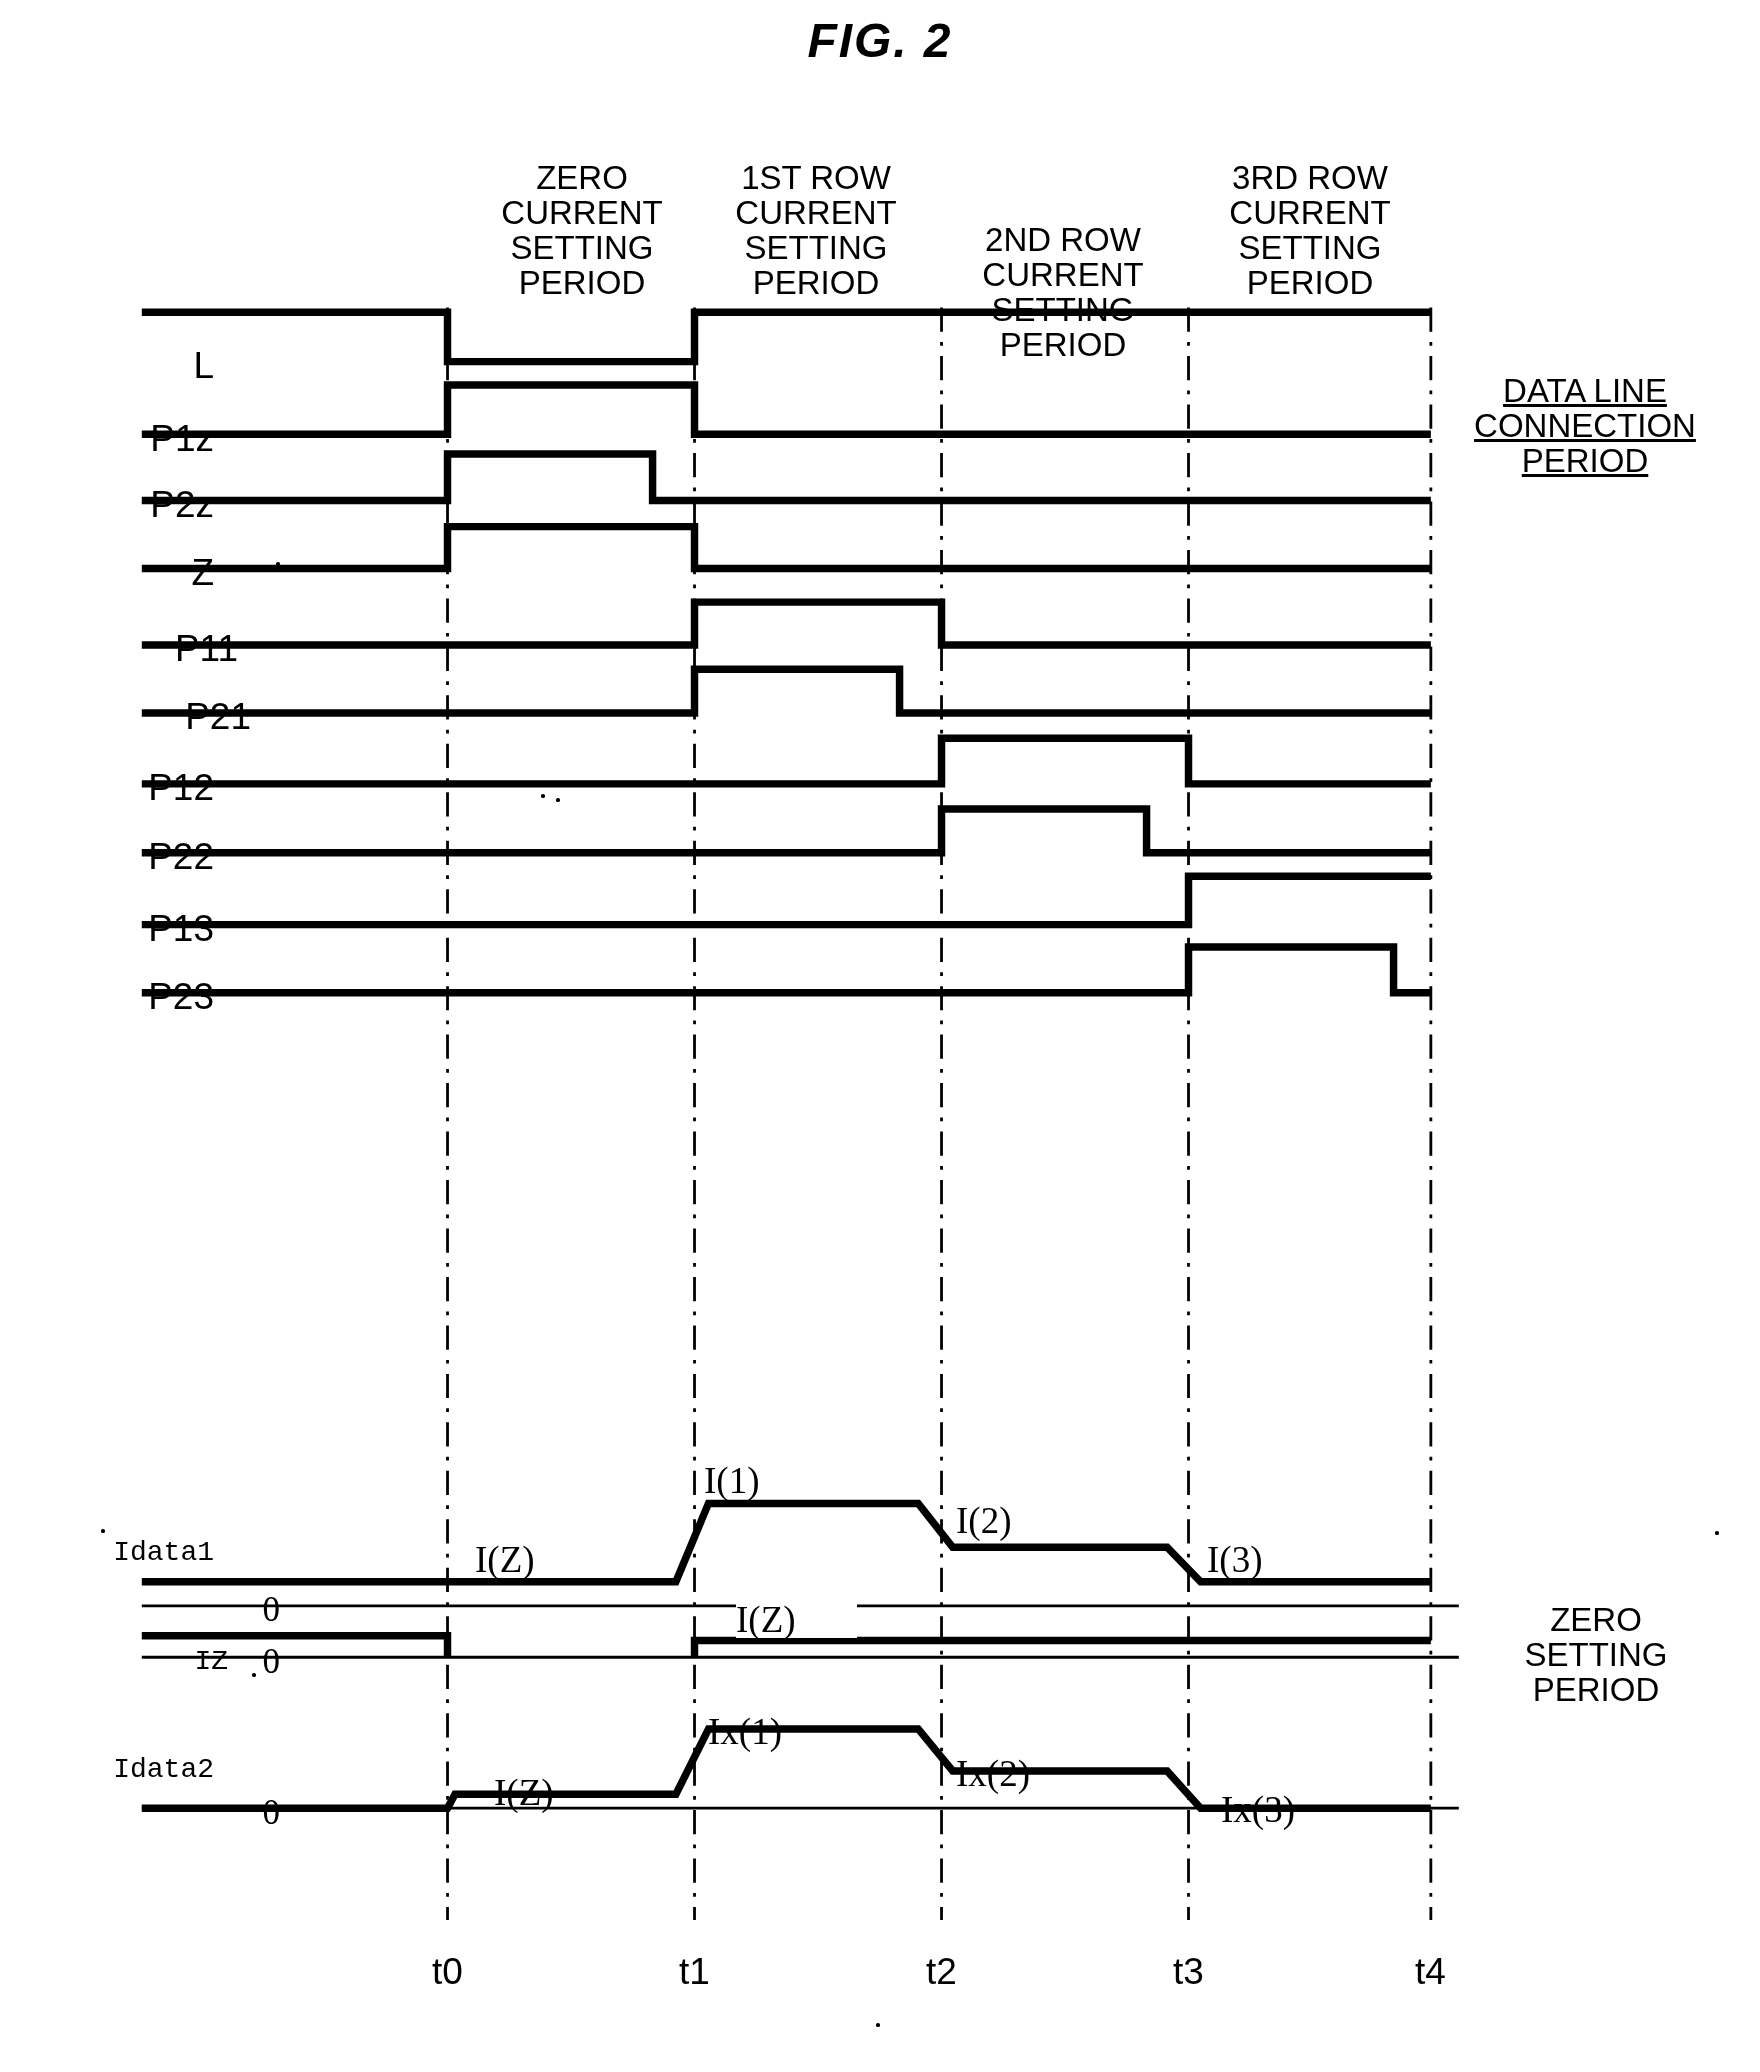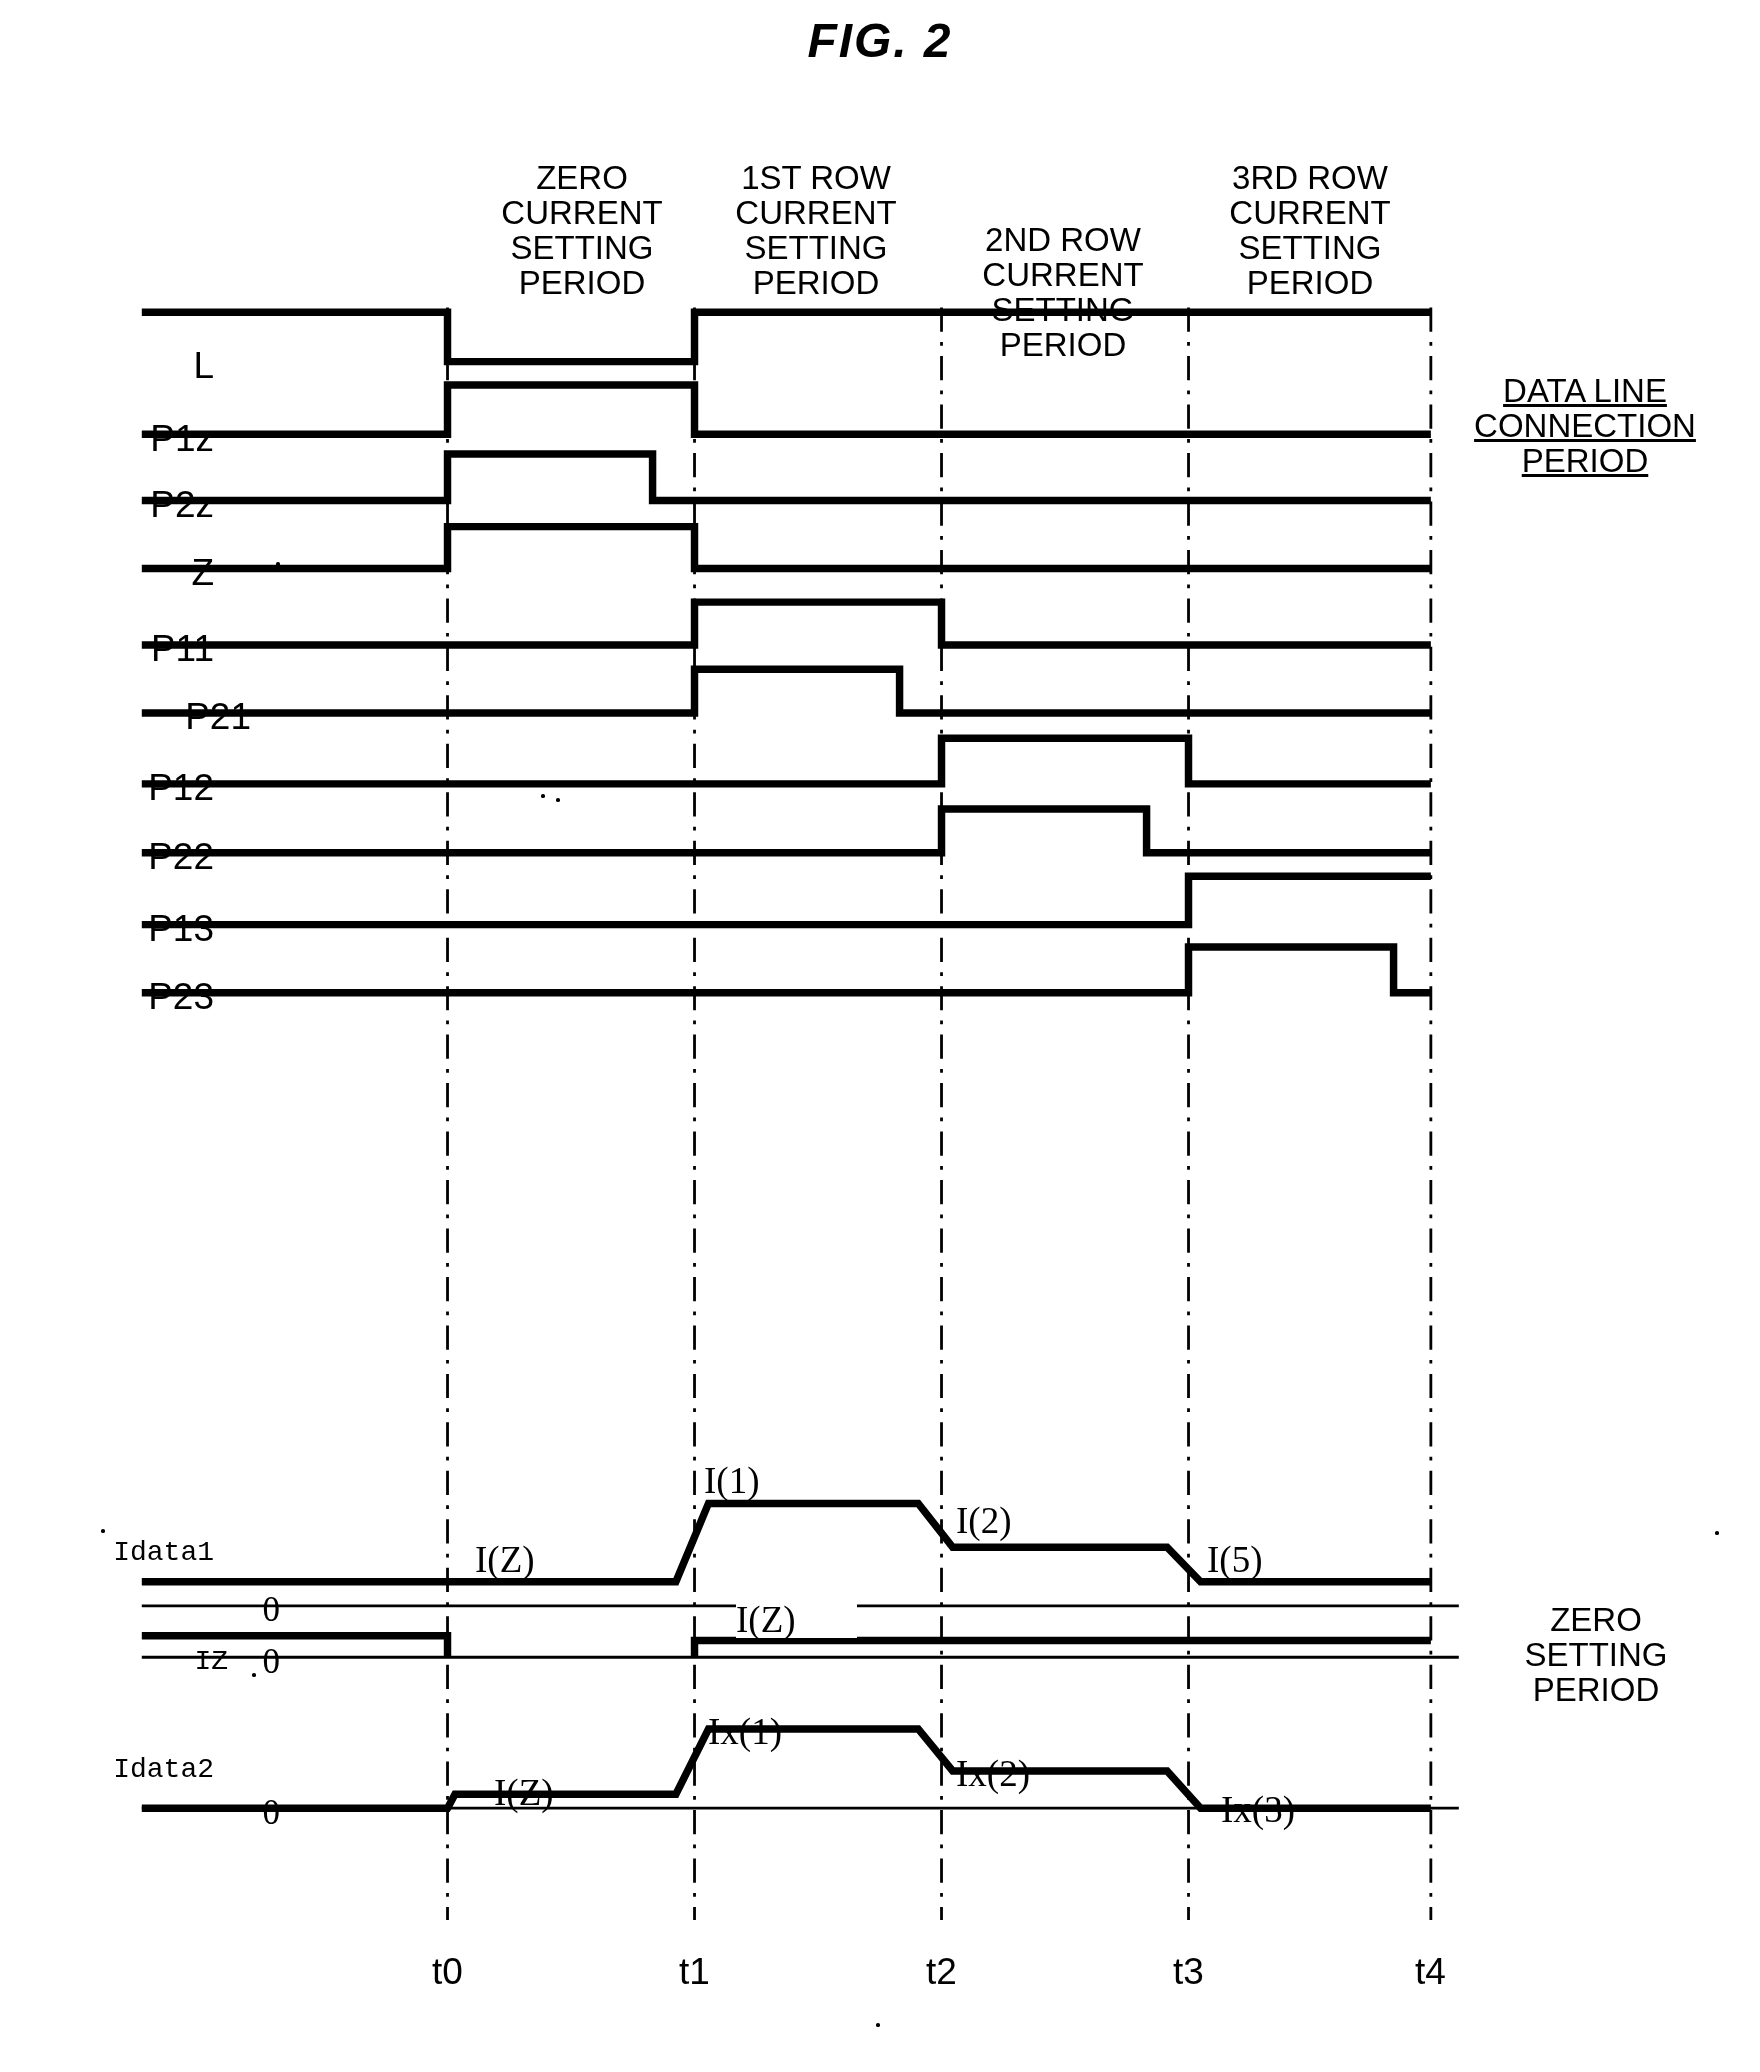--- a/index.html
+++ b/index.html
@@ -113,42 +113,42 @@
     <div class="right-note" style="left: 1428px; top: 1602px; width: 336px;">ZERO
 SETTING
 PERIOD</div>
   </div>
 
 <div id="signal-labels">
     <div class="sig-label" style="left: 0px; top: 347px; width: 214px;">L</div>
     <div class="sig-label" style="left: 0px; top: 420px; width: 214px;">P1z</div>
     <div class="sig-label" style="left: 0px; top: 486px; width: 214px;">P2z</div>
     <div class="sig-label" style="left: 0px; top: 554px; width: 214px;">Z</div>
-    <div class="sig-label" style="left: 0px; top: 630px; width: 214px;">P11</div>
+    <div class="sig-label" style="left: 0px; top: 630px; width: 214px; padding-left: 24px;">P11</div>
     <div class="sig-label" style="left: 0px; top: 698px; width: 214px; margin-left: 37px;">P21</div>
     <div class="sig-label" style="left: 0px; top: 769px; width: 214px;">P12</div>
     <div class="sig-label" style="left: 0px; top: 838px; width: 214px;">P22</div>
     <div class="sig-label" style="left: 0px; top: 910px; width: 214px;">P13</div>
     <div class="sig-label" style="left: 0px; top: 978px; width: 214px;">P23</div>
     <div class="sig-label serif" style="left: 0px; top: 1534px; width: 214px;">Idata1</div>
     <div class="sig-label serif" style="left: 0px; top: 1643px; width: 214px; padding-left: 14px;">IZ</div>
     <div class="sig-label serif" style="left: 0px; top: 1751px; width: 214px;">Idata2</div>
   </div>
 
 <div id="zero-labels">
     <div class="zero-label" style="left: 224px; top: 1592px; width: 56px;">0</div>
     <div class="zero-label" style="left: 224px; top: 1644px; width: 56px;">0</div>
     <div class="zero-label" style="left: 224px; top: 1795px; width: 56px;">0</div>
   </div>
 
 <div id="wave-annotations">
     <div class="wave-ann" style="left: 704px; top: 1450px; width: 168px;">I(1)</div>
     <div class="wave-ann" style="left: 475px; top: 1529px; width: 168px;">I(Z)</div>
     <div class="wave-ann" style="left: 956px; top: 1490px; width: 168px;">I(2)</div>
-    <div class="wave-ann" style="left: 1207px; top: 1529px; width: 168px;">I(5)</div>
+    <div class="wave-ann" style="left: 1207px; top: 1529px; width: 168px;">I(3)</div>
     <div class="wave-ann" style="left: 736px; top: 1589px; width: 121px; background: rgb(255, 255, 255);">I(Z)</div>
     <div class="wave-ann" style="left: 708px; top: 1701px; width: 168px;">Ix(1)</div>
     <div class="wave-ann" style="left: 956px; top: 1743px; width: 168px;">Ix(2)</div>
     <div class="wave-ann" style="left: 1221px; top: 1779px; width: 168px;">Ix(3)</div>
     <div class="wave-ann" style="left: 494px; top: 1762px; width: 168px;">I(Z)</div>
   </div>
 
 <div id="time-labels">
     <div class="t-label" style="left: 401px; top: 1953px; width: 93px;">t0</div>
     <div class="t-label" style="left: 648px; top: 1953px; width: 93px;">t1</div>

